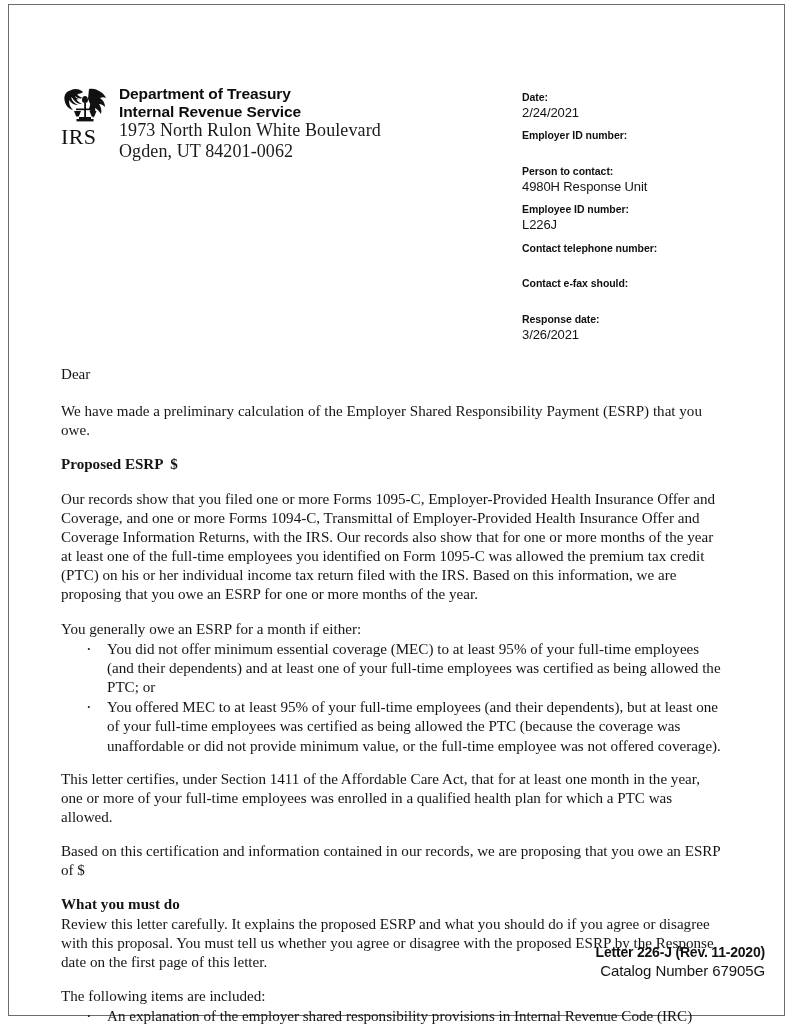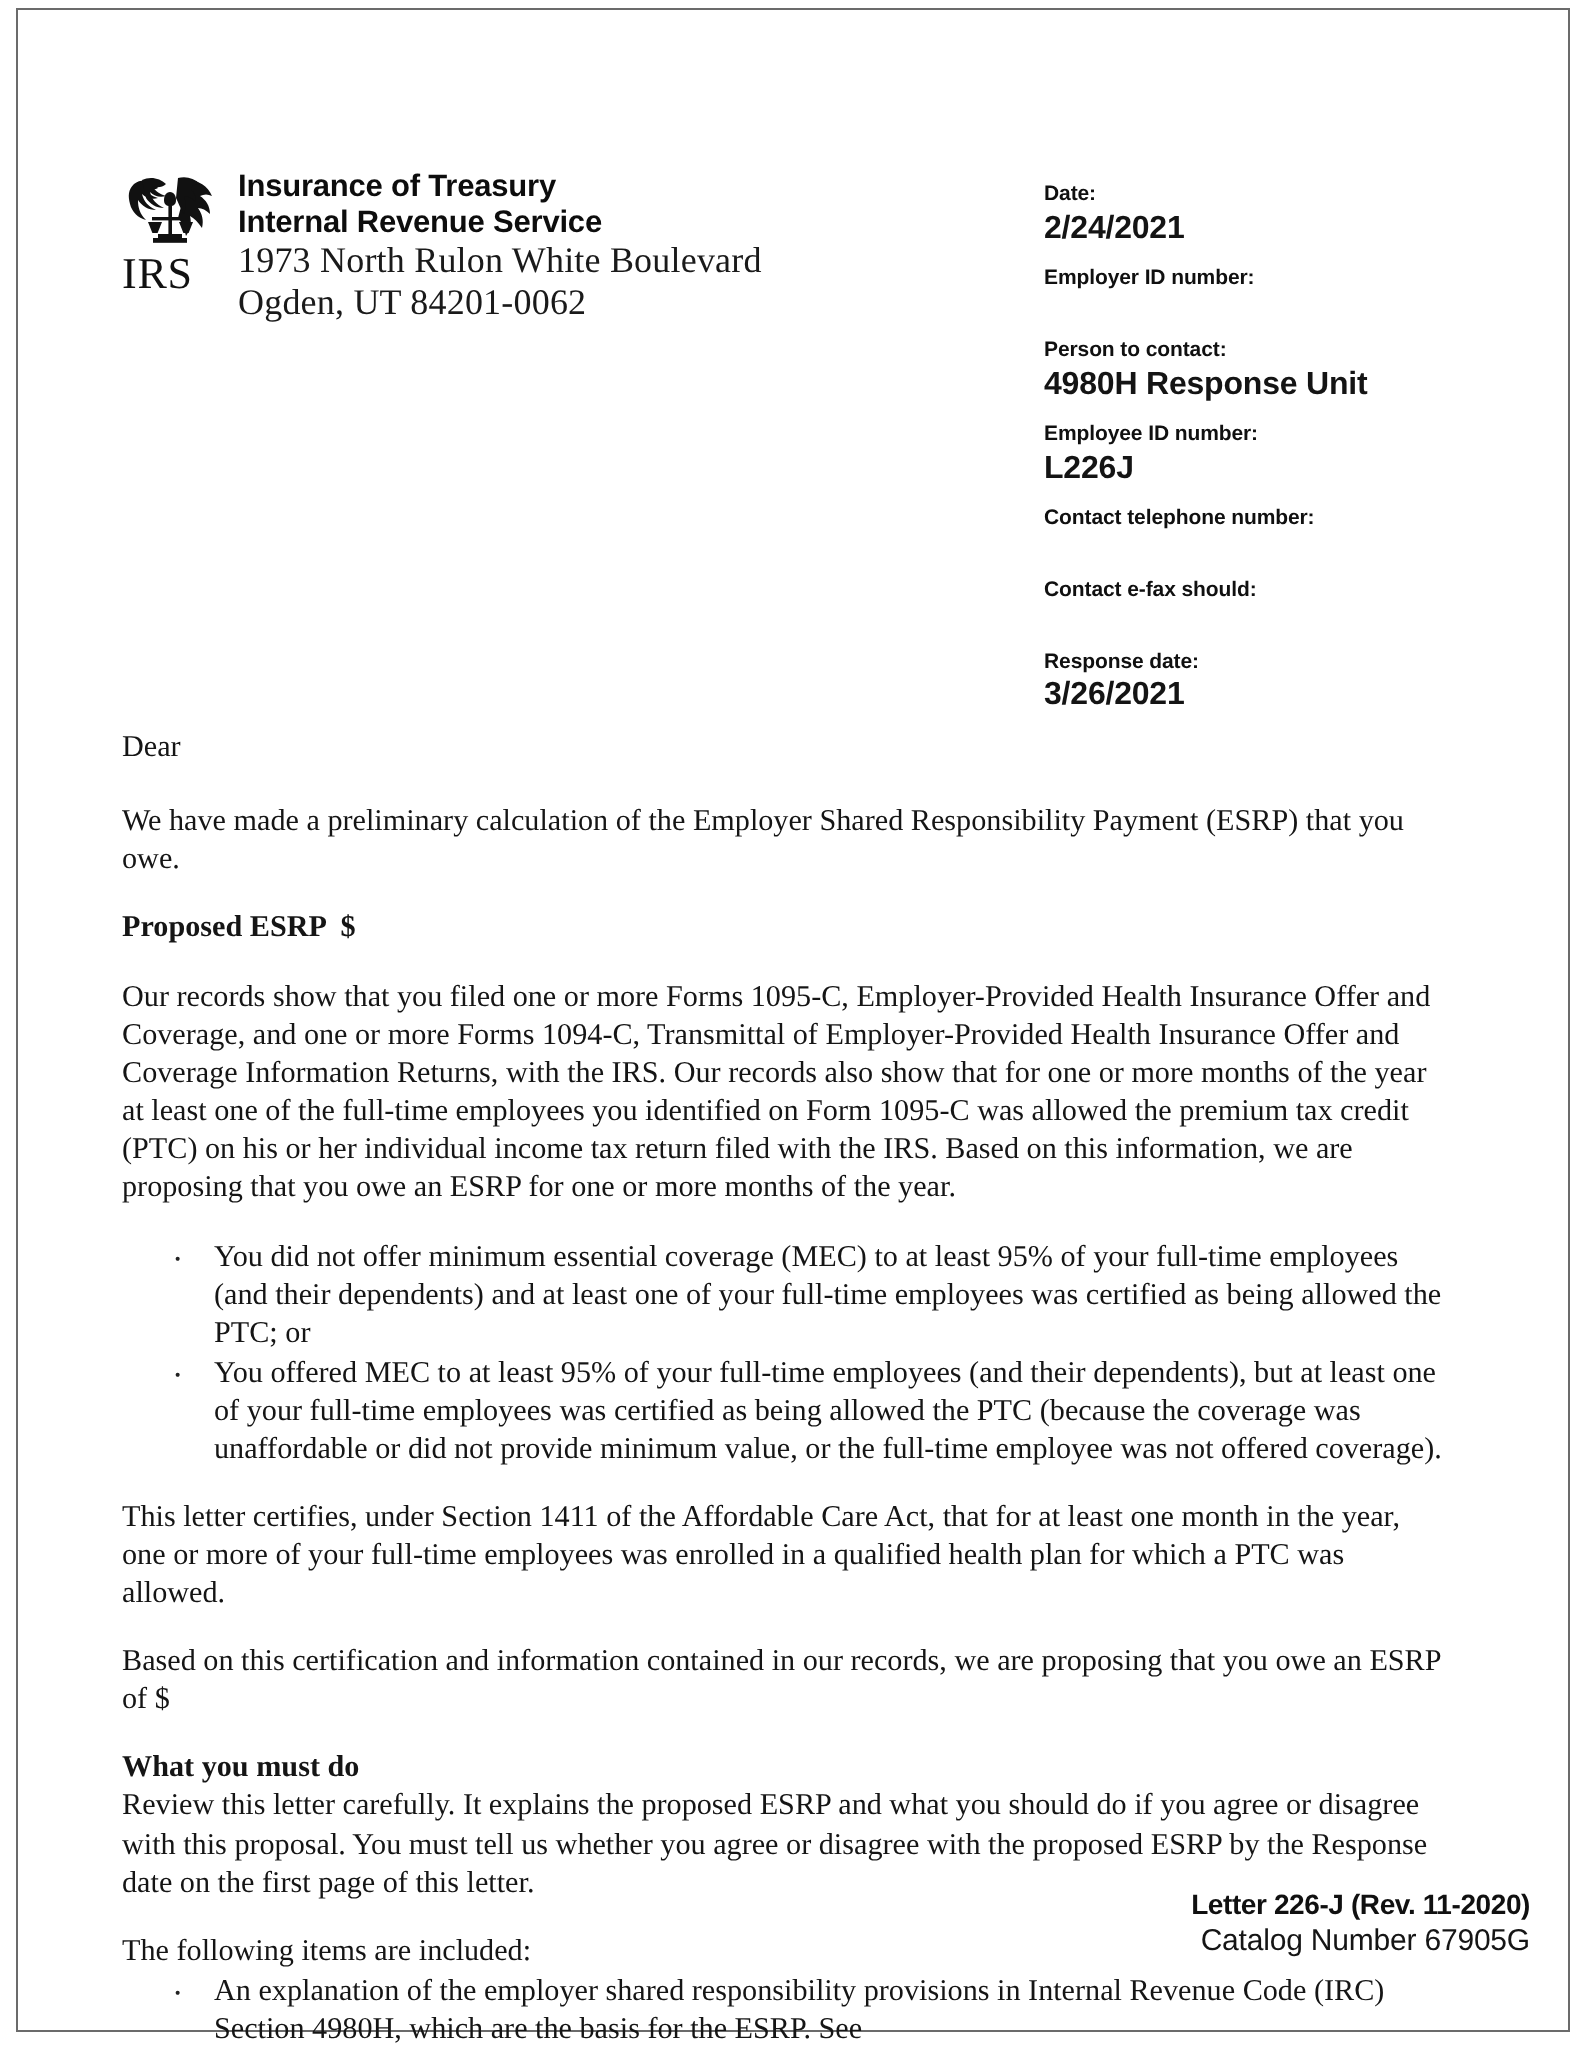--- a/index.html
+++ b/index.html
@@ -80,22 +80,22 @@
   .meta-group { margin-bottom: 8px; }
   .meta-group.gap-after { margin-bottom: 22px; }
   .meta-label {
     font-size: 10.5px;
     font-weight: bold;
     color: #101010;
     line-height: 1.32;
     letter-spacing: -0.05px;
   }
   .meta-value {
-    font-size: 16px;
-    font-weight: bold;
+    font-size: 13px;
+    font-weight: normal;
     color: #141414;
     line-height: 1.26;
     letter-spacing: -0.1px;
   }
 
   
   .body-area {
     position: absolute;
     left: 52px;
     top: 360px;
@@ -196,21 +196,21 @@
             <path d="M28.5 25 L35.5 25 L33.3 30.5 L30.7 30.5 Z"></path>
 
             <rect x="18" y="31" width="12" height="2"></rect>
             <rect x="15.5" y="33" width="17" height="2.4"></rect>
           </g>
           <text x="0" y="58" font-family="Liberation Serif, serif" font-size="22" font-weight="normal" fill="#111111" letter-spacing="0.4">IRS</text>
         </svg>
       </div>
 
       <div class="agency-block">
-        <div class="agency-line">Insurance of Treasury</div>
+        <div class="agency-line">Department of Treasury</div>
         <div class="agency-line">Internal Revenue Service</div>
         <div class="address-line">1973 North Rulon White Boulevard</div>
         <div class="address-line">Ogden, UT 84201-0062</div>
       </div>
     </div>
 
     <div class="meta-block">
       <div class="meta-group">
         <div class="meta-label">Date:</div>
         <div class="meta-value">2/24/2021</div>
@@ -247,20 +247,21 @@
 
       <p class="para">We have made a preliminary calculation of the Employer Shared Responsibility Payment (ESRP) that you owe.</p>
 
       <p class="amount-line">
         <span>Proposed ESRP</span>
         <span>&nbsp;</span><span>$</span>
       </p>
 
       <p class="para">Our records show that you filed one or more Forms 1095-C, Employer-Provided Health Insurance Offer and Coverage, and one or more Forms 1094-C, Transmittal of Employer-Provided Health Insurance Offer and Coverage Information Returns, with the IRS. Our records also show that for one or more months of the year at least one of the full-time employees you identified on Form 1095-C was allowed the premium tax credit (PTC) on his or her individual income tax return filed with the IRS. Based on this information, we are proposing that you owe an ESRP for one or more months of the year.</p>
 
+      <p class="lead-in">You generally owe an ESRP for a month if either:</p>
       <ul class="bullets">
         <li>You did not offer minimum essential coverage (MEC) to at least 95% of your full-time employees (and their dependents) and at least one of your full-time employees was certified as being allowed the PTC; or</li>
         <li>You offered MEC to at least 95% of your full-time employees (and their dependents), but at least one of your full-time employees was certified as being allowed the PTC (because the coverage was unaffordable or did not provide minimum value, or the full-time employee was not offered coverage).</li>
       </ul>
 
       <p class="para">This letter certifies, under Section 1411 of the Affordable Care Act, that for at least one month in the year, one or more of your full-time employees was enrolled in a qualified health plan for which a PTC was allowed.</p>
 
       <p class="para">Based on this certification and information contained in our records, we are proposing that you owe an ESRP of $</p>
 
       <p class="section-head">What you must do</p>

